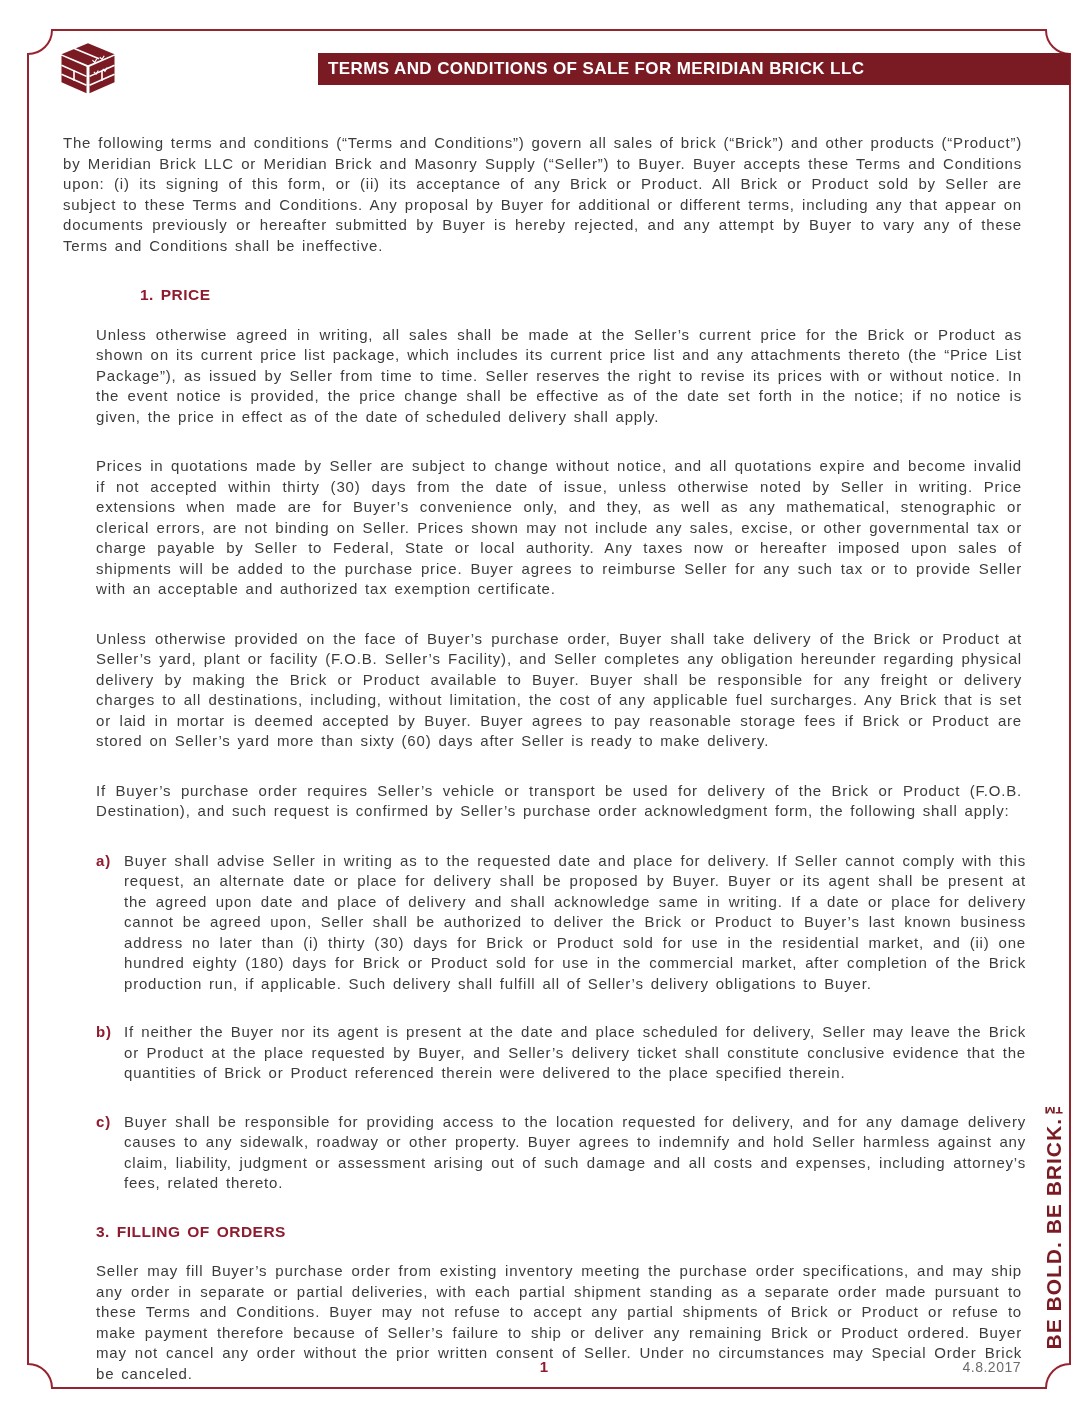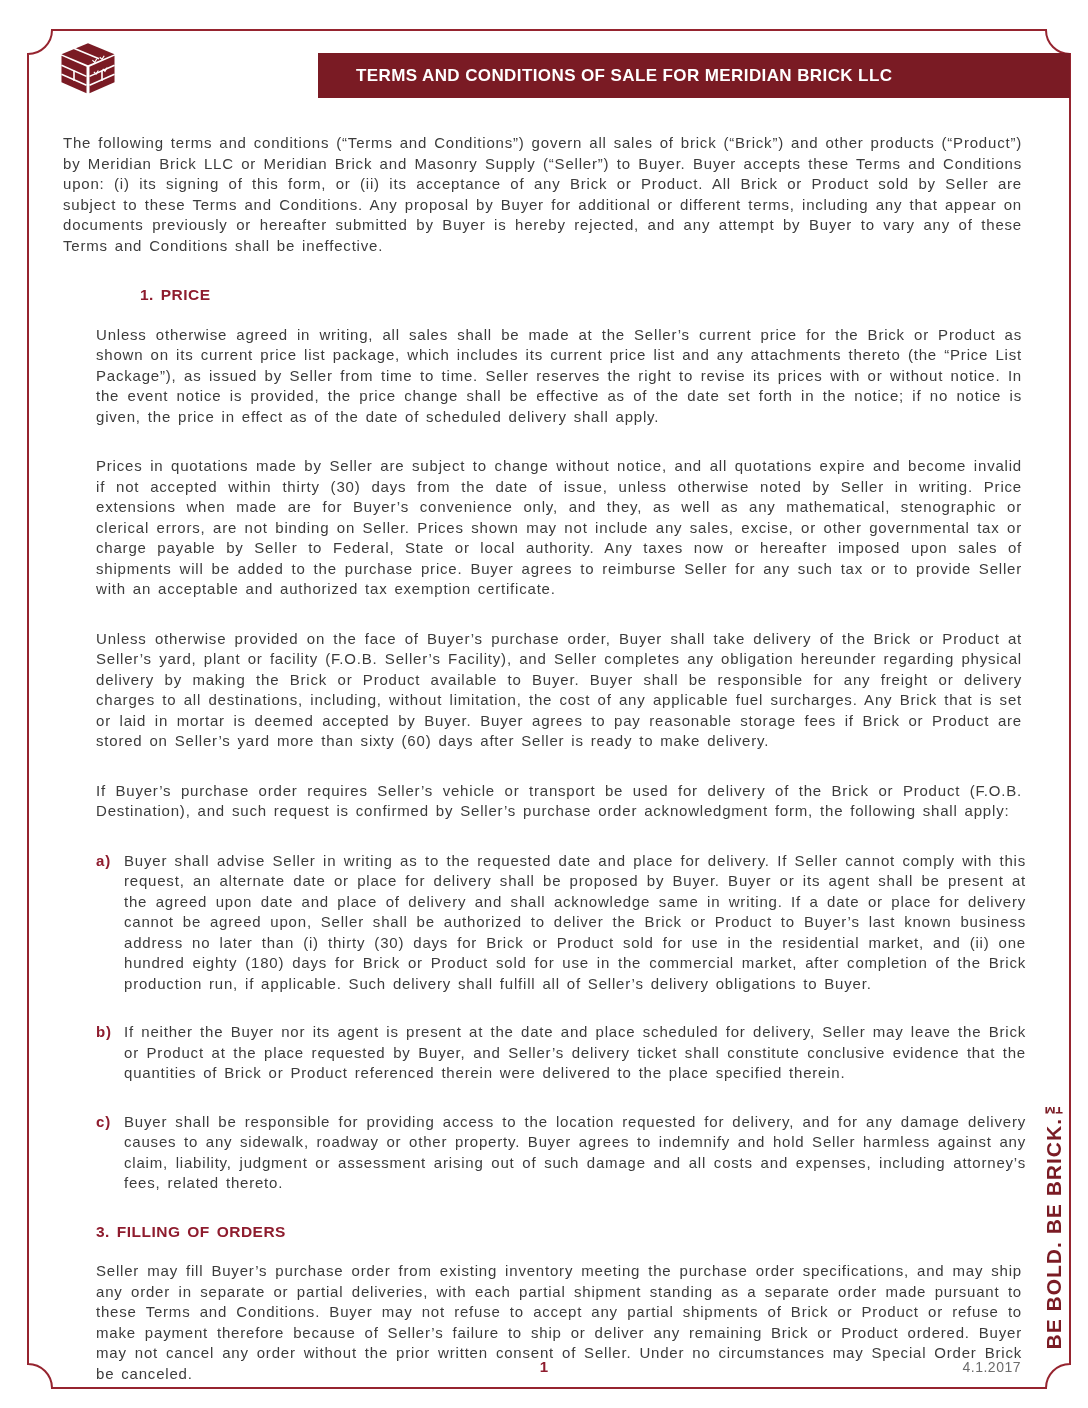--- a/index.html
+++ b/index.html
@@ -10,22 +10,22 @@
   .frame{position:absolute;inset:0;pointer-events:none;}
 
   
   .logo{position:absolute;left:60px;top:40px;display:flex;align-items:flex-start;}
   .logo-icon{width:56px;height:54px;margin-top:2px;}
   .logo-text{margin-left:8px;line-height:1;}
   .brand{font-weight:bold;font-size:30px;letter-spacing:1px;color:var(--maroon);}
   .brand sup{font-size:11px;font-weight:bold;vertical-align:14px;letter-spacing:0;}
   .subbrand{font-weight:bold;font-size:18px;letter-spacing:4px;color:var(--maroon);margin-top:5px;}
   .banner{
-    position:absolute;left:318px;top:53px;width:752px;height:45px;background:var(--maroon);
-    color:#fff;display:flex;align-items:center;box-sizing:border-box;padding-left:38px;
+    position:absolute;left:318px;top:53px;width:752px;height:32px;background:var(--maroon);
+    color:#fff;display:flex;align-items:center;box-sizing:border-box;padding-left:10px;
     font-weight:bold;font-size:17px;letter-spacing:.4px;
   }
 
   
   .content{
     position:absolute;left:63px;top:133px;width:963px;color:var(--body);
     font-size:15px;line-height:20.5px;letter-spacing:.8px;word-spacing:2px;text-align:justify;
   }
   .content p{margin:0 4px 29px 0;}
   .sections{margin-left:33px;width:930px;}
@@ -114,15 +114,15 @@
 
       <h2 class="sec">3. FILLING OF ORDERS</h2>
       <p>Seller may fill Buyer’s purchase order from existing inventory meeting the purchase order specifications, and may ship any order in separate or partial deliveries, with each partial shipment standing as a separate order made pursuant to these Terms and Conditions. Buyer may not refuse to accept any partial shipments of Brick or Product or refuse to make payment therefore because of Seller’s failure to ship or deliver any remaining Brick or Product ordered.  Buyer may not cancel any order without the prior written consent of Seller. Under no circumstances may Special Order Brick be canceled.</p>
 
     </div>
   </div>
 
   <div class="tagline">BE BOLD. BE BRICK.™</div>
 
   <div class="page-num">1</div>
-  <div class="date">4.1.2017</div>
+  <div class="date">4.8.2017</div>
 
 </div>
 
 </body></html>

